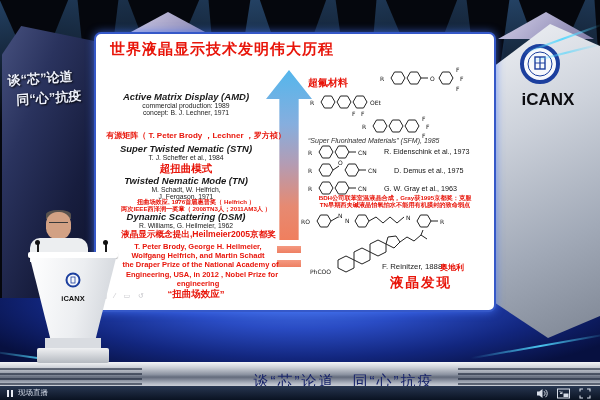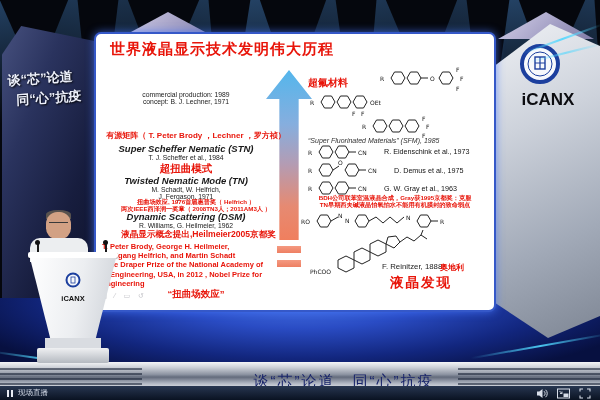--- a/index.html
+++ b/index.html
@@ -32,21 +32,21 @@
   .slide{position:absolute;left:94px;top:32px;width:398px;height:276px;background:#ffffff;
          border:2px solid #3558c8;border-radius:7px;box-shadow:0 0 8px rgba(70,120,255,.7);}
   .slide-title{position:absolute;left:14px;top:6px;color:#e8150a;font-weight:bold;font-size:15px;letter-spacing:1px;}
   .big-arrow{position:absolute;left:170px;top:36px;width:46px;height:170px;
              clip-path:polygon(50% 0,100% 17%,71% 17%,71% 100%,29% 100%,29% 17%,0 17%);
              background:linear-gradient(to bottom,#54b6ec 0%,#86aede 32%,#b39cb4 55%,#e68a72 80%,#f07f5e 100%);}
   .dash{position:absolute;left:181px;width:24px;height:7px;background:linear-gradient(to bottom,#f49a82,#ee7f62);}
   .cblock{position:absolute;text-align:center;color:#1a1a1a;}
   .it{font-style:italic;font-size:9.5px;font-weight:600;}
   .sub{font-size:6.8px;color:#222;}
-  .red{color:#e8150a;font-weight:bold;}
+  .red{color:#e8150a;font-weight:bold;text-align:center;}
   .nowrap{white-space:nowrap;}
   .chem{stroke:#222;fill:none;stroke-width:1;}
   .chem text{stroke:none;fill:#111;font-size:6px;font-family:"DejaVu Sans",sans-serif;}
   .cite{position:absolute;font-size:7.2px;color:#111;}
   .anno{position:absolute;left:5px;top:258px;color:#c3c3c8;font-size:7px;letter-spacing:3px;}
   
   .banner{position:absolute;left:0;right:0;top:362px;height:27px;
           background:linear-gradient(to bottom,#f4f5f7 0%,#cdd1d8 20%,#8d94a2 46%,#636b7c 56%,#aeb4c0 78%,#e9ebee 100%);}
   .bstripes{position:absolute;top:3px;bottom:3px;width:142px;
             background:repeating-linear-gradient(to bottom,rgba(15,25,45,0) 0 3px,rgba(15,25,45,.55) 3px 5px);}
@@ -119,27 +119,28 @@
   <div class="streak" style="left:528px;top:52px;width:75px;transform:rotate(-14deg);opacity:.7;"></div>
 
   <div class="slide">
     <div class="slide-title">世界液晶显示技术发明伟大历程</div>
 
     <div class="big-arrow"></div>
     <div class="dash" style="top:212px;"></div>
     <div class="dash" style="top:226px;"></div>
 
     <div class="cblock" style="left:10px;top:57px;width:160px;">
+      <div class="it">Active Matrix Display (AMD)</div>
       <div class="sub">commercial production: 1989</div>
       <div class="sub">concept: B. J. Lechner, 1971</div>
     </div>
     <div class="cblock red nowrap" style="left:0px;top:96px;width:200px;font-size:8px;">有源矩阵（ T. Peter Brody ，Lechner ，罗方祯）</div>
 
     <div class="cblock" style="left:10px;top:109px;width:160px;">
-      <div class="it">Super Scheffer Nematic (STN)</div>
+      <div class="it">Super Twisted Nematic (STN)</div>
       <div class="sub">T. J. Scheffer et al., 1984</div>
     </div>
     <div class="cblock red" style="left:10px;top:128px;width:160px;font-size:10.5px;">超扭曲模式</div>
 
     <div class="cblock" style="left:10px;top:141px;width:160px;">
       <div class="it">Twisted Nematic Mode (TN)</div>
       <div class="sub">M. Schadt, W. Helfrich,</div>
       <div class="sub">J. Fergason, 1971</div>
     </div>
     <div class="cblock red nowrap" style="left:0px;top:164px;width:200px;font-size:6.2px;">扭曲场效应, 1976首届惠普奖（ Helfrich ）</div>

